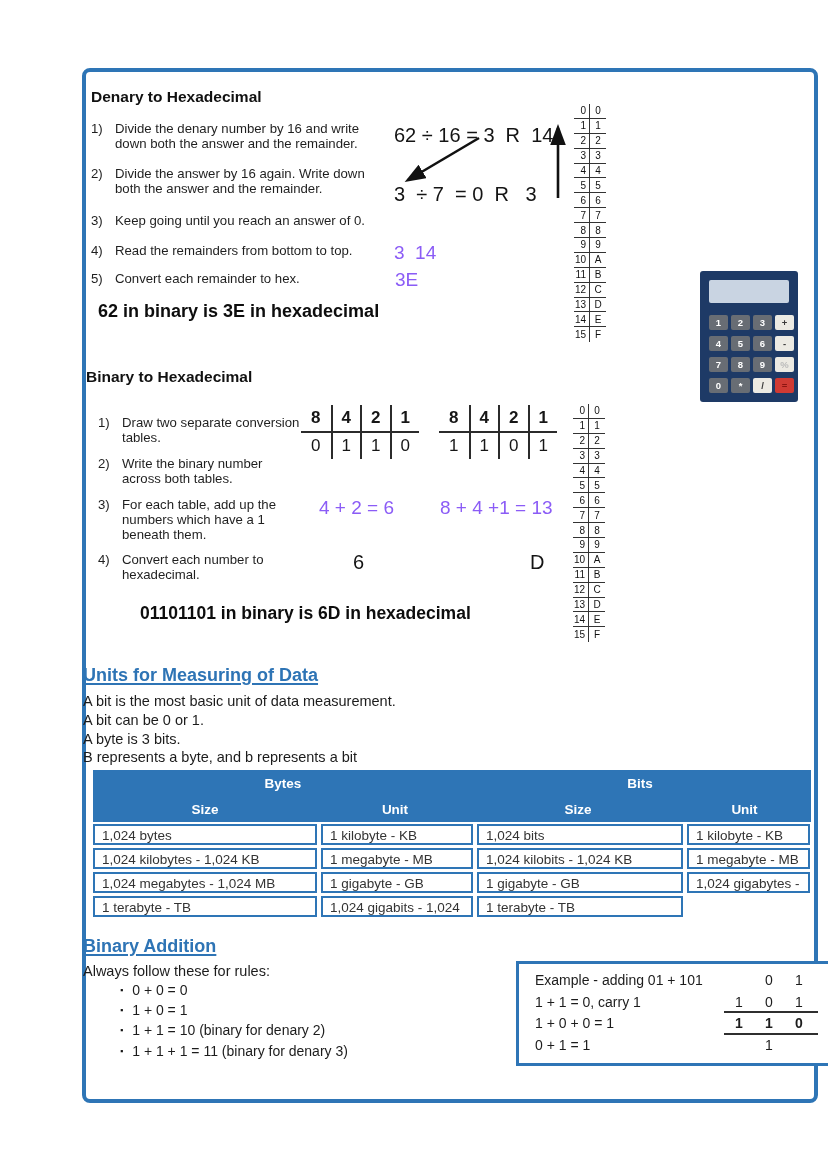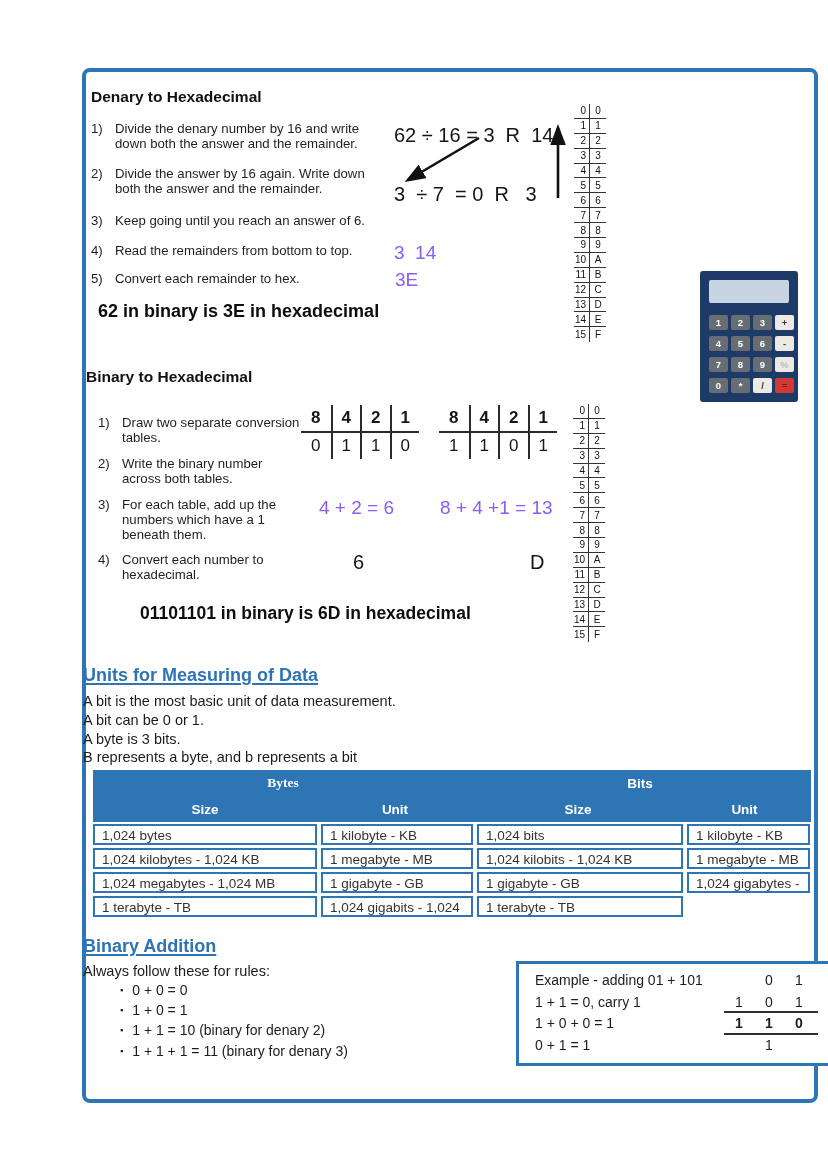--- a/index.html
+++ b/index.html
@@ -41,21 +41,21 @@
         font-size:9.5px;font-weight:bold;}
   .k-num{background:#686D74;color:#fff;}
   .k-op{background:#ECEAE3;color:#3a3a3a;}
   .k-pct{background:#ECEAE3;color:#bbb;}
   .k-eq{background:var(--calc_key_red,#D03A33);color:#8C1511;}
   
   .units-text{font-size:14.5px;line-height:18.8px;color:#1c1c1c;}
   .utable{position:absolute;left:57px;top:770px;width:718px;}
   .uhead{background:var(--accent_blue,#2E75B6);color:#fff;font-weight:bold;font-size:13.5px;}
   .uhead .r{display:flex;height:26px;align-items:center;}
-  .uhead .g1{width:380px;text-align:center;font-family:Liberation Serif, serif;}
+  .uhead .g1{width:380px;text-align:center;}
   .uhead .g2{width:334px;text-align:center;}
   .uhead .c1{width:224px;text-align:center;}
   .uhead .c2{width:156px;text-align:center;}
   .uhead .c3{width:210px;text-align:center;}
   .uhead .c4{width:123px;text-align:center;}
   .ubody{display:grid;grid-template-columns:224px 152px 206px 123px;column-gap:4px;row-gap:3px;margin-top:2px;}
   .ubody .cell{box-sizing:border-box;border:2px solid var(--accent_blue,#2E75B6);background:#fff;
         height:21px;line-height:17px;padding:1px 0 0 7px;font-size:13.5px;color:#333;overflow:hidden;}
   
   .rule{display:flex;align-items:baseline;font-size:14px;color:#1c1c1c;}
@@ -81,21 +81,21 @@
     <div class="abs step" style="left:55px;top:121px;width:300px;">
       <span class="n">1)</span>
       <span style="width:272px;">Divide the denary number by 16 and write down both the answer and the remainder.</span>
     </div>
     <div class="abs step" style="left:55px;top:166px;width:300px;">
       <span class="n">2)</span>
       <span style="width:272px;">Divide the answer by 16 again. Write down both the answer and the remainder.</span>
     </div>
     <div class="abs step" style="left:55px;top:213px;width:300px;">
       <span class="n">3)</span>
-      <span style="width:272px;">Keep going until you reach an answer of 6.</span>
+      <span style="width:272px;">Keep going until you reach an answer of 0.</span>
     </div>
     <div class="abs step" style="left:55px;top:243px;width:300px;">
       <span class="n">4)</span>
       <span style="width:272px;">Read the remainders from bottom to top.</span>
     </div>
     <div class="abs step" style="left:55px;top:271px;width:300px;">
       <span class="n">5)</span>
       <span style="width:272px;">Convert each remainder to hex.</span>
     </div>
 

